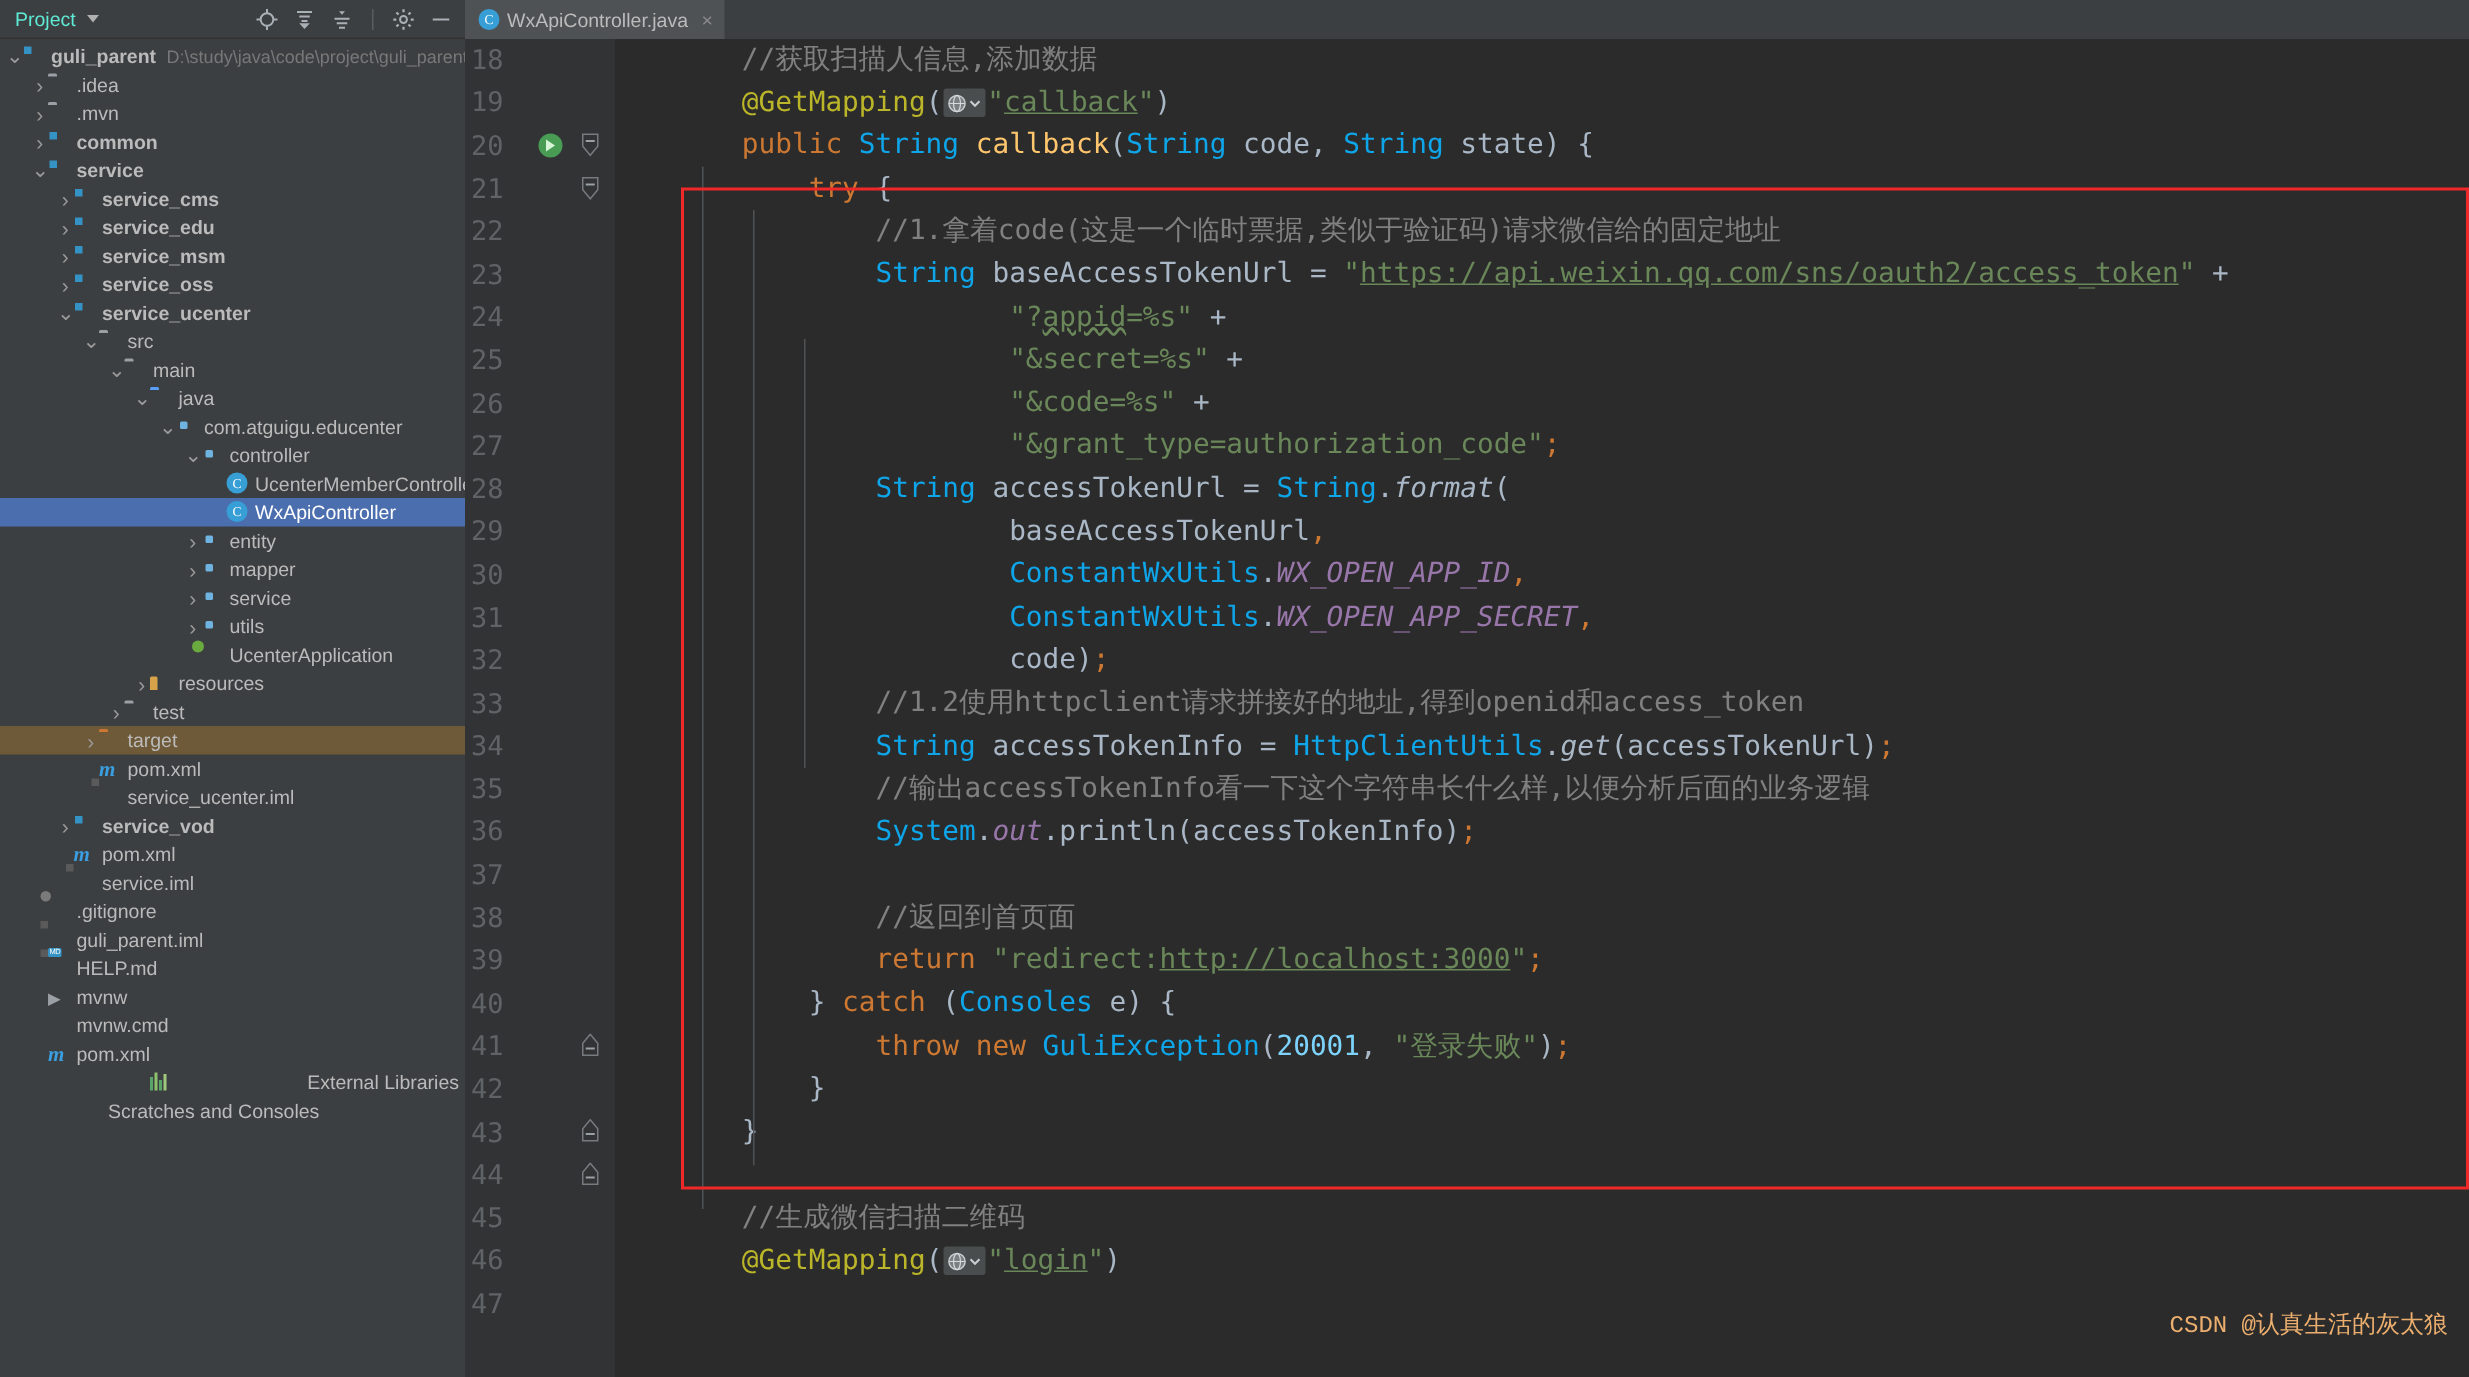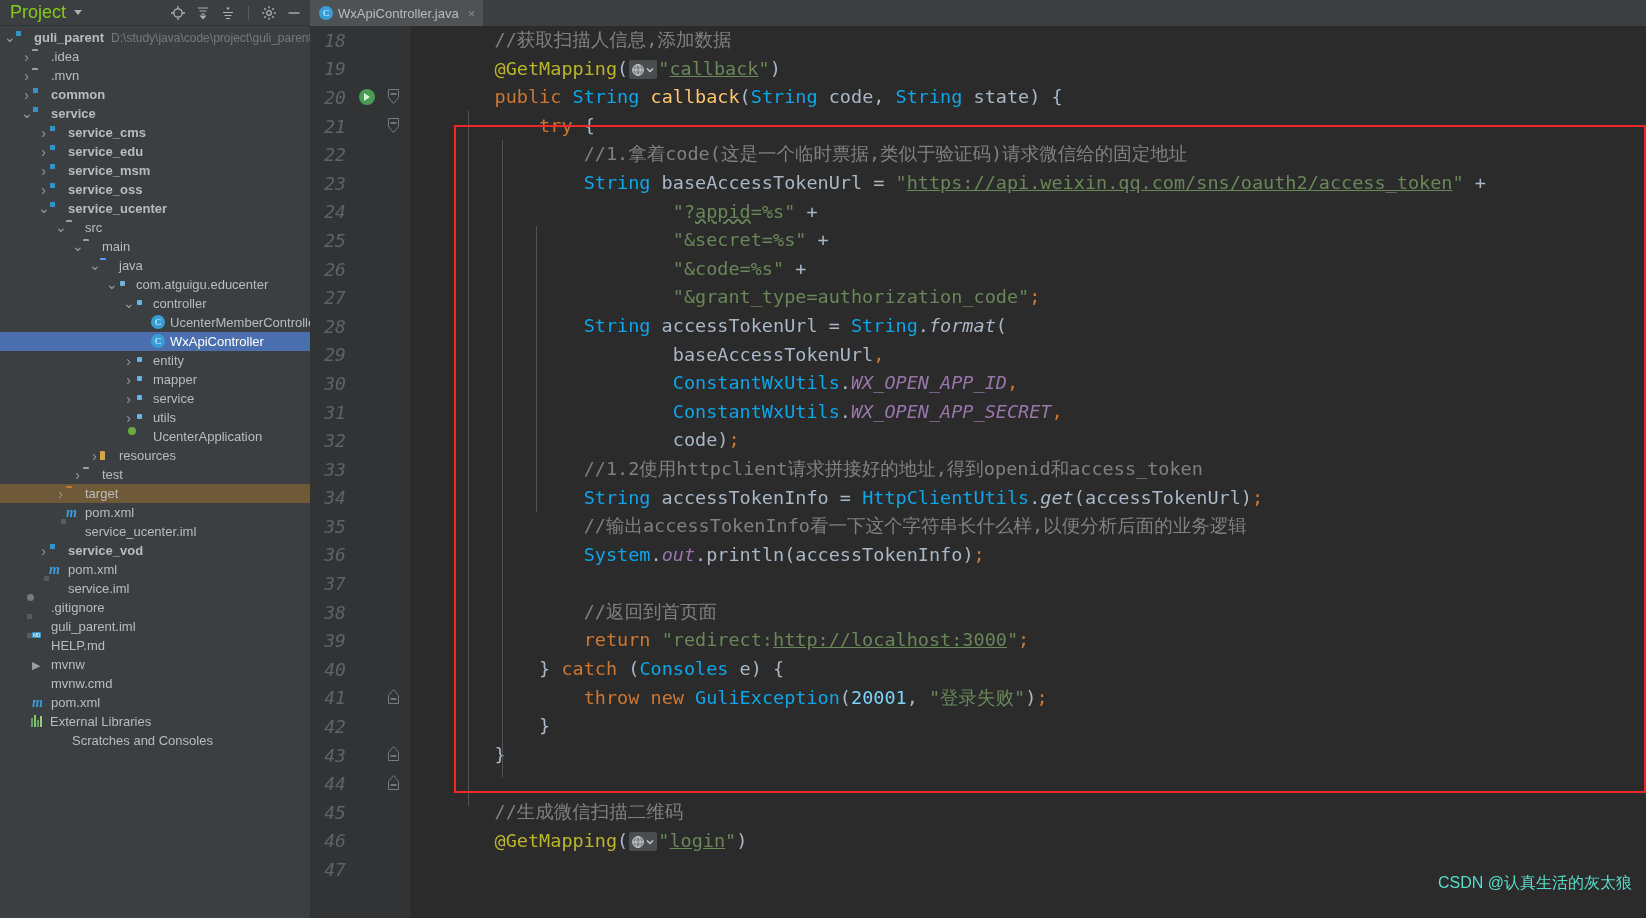--- a/index.html
+++ b/index.html
@@ -28,22 +28,22 @@
   }
   .tool-header {
     width: 310px;
     display: flex;
     align-items: center;
     padding: 0 6px;
     background: #3c3f41;
     border-bottom: 1px solid #323232;
   }
   .tool-title {
-    color: #84cc16;
-    font-size: 18px;
+    color: #5eead4;
+    font-size: 13px;
     margin-left: 4px;
   }
   .caret-down {
     width: 0; height: 0;
     border-left: 4px solid transparent;
     border-right: 4px solid transparent;
     border-top: 5px solid #b0b0b0;
     margin-left: 8px;
   }
   .tool-actions {
@@ -175,21 +175,21 @@
     height: 28.6px;
     display: flex;
     align-items: center;
     justify-content: flex-end;
     padding-right: 2px;
     color: #606366;
     font-family: "DejaVu Sans Mono", monospace;
     font-size: 18px;
     position: relative;
   }
-  .gnum { width: 42px; text-align: center; font-style: italic; }
+  .gnum { width: 42px; text-align: left; }
   .gmark { width: 22px; display:flex; align-items:center; justify-content:center; }
   .gfold { width: 30px; display:flex; align-items:center; justify-content:center; }
   .run-ic { width:16px;height:16px;border-radius:50%;background:#499c54;position:relative;}
   .run-ic:after{content:"";position:absolute;left:5px;top:3.5px;width:0;height:0;border-left:6px solid #d8f5d8;border-top:4px solid transparent;border-bottom:4px solid transparent;}
 
   .codearea {
     flex: 1;
     position: relative;
     background: #2b2b2b;
     min-width: 0;
@@ -239,23 +239,23 @@
   .redbox {
     position: absolute;
     border: 2px solid #ef2929;
     pointer-events: none;
   }
 
   .watermark {
     position: absolute;
     right: 14px;
     bottom: 24px;
-    color: #5eead4;
+    color: #fdba74;
     font-size: 16px;
-    font-family: Liberation Sans, sans-serif;
+    font-family: Liberation Mono, monospace;
     opacity: .92;
   }
 </style>
 </head>
 <body>
 
 <div id="app">
 
   <div class="topbar">
     <div class="tool-header">
@@ -483,21 +483,21 @@
         <div class="row" style="padding-left: 21px;">
           <span class="arrow"></span>
           <span class="ic"><span class="cmdic"></span></span>
           <span class="lbl">mvnw.cmd</span>
         </div>
         <div class="row" style="padding-left: 21px;">
           <span class="arrow"></span>
           <span class="ic"><span class="mavenm">m</span></span>
           <span class="lbl">pom.xml</span>
         </div>
-        <div class="row" style="padding-left: 20px;">
+        <div class="row" style="padding-left: 4px; justify-content: space-between;">
           <span class="arrow"></span>
           <span class="ic">
             <span class="libic">
               <i style="height:9px;background:#5aa469"></i>
               <i style="height:12px;background:#8cc06a"></i>
               <i style="height:7px;background:#5aa469"></i>
               <i style="height:11px;background:#9ec97c"></i>
             </span>
           </span>
           <span class="lbl">External Libraries</span>

